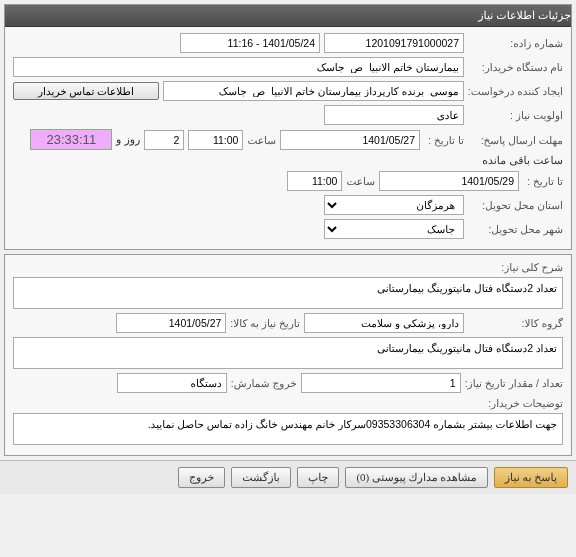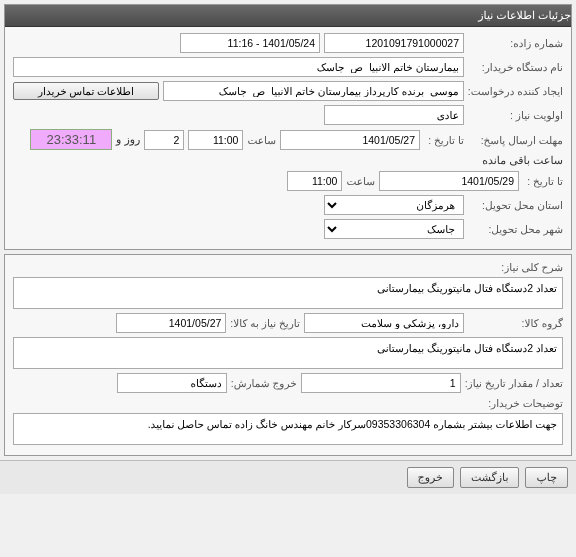--- a/index.html
+++ b/index.html
@@ -201,16 +201,18 @@
     </div>
     <div class="row">
       <span class="label">توضیحات خریدار:</span>
       <textarea class="textarea" readonly="" style="">جهت اطلاعات بیشتر بشماره 09353306304سرکار خانم مهندس خانگ زاده تماس حاصل نمایید.</textarea>
     </div>
     </div>
   </div>
 </div>
 
 <div class="bottom-bar">
+  <button class="btn btn-primary">پاسخ به نیاز</button>
+  <button class="btn">مشاهده مدارك پیوستی (0)</button>
   <button class="btn">چاپ</button>
   <button class="btn">بازگشت</button>
   <button class="btn">خروج</button>
 </div>
 
 </body></html>

